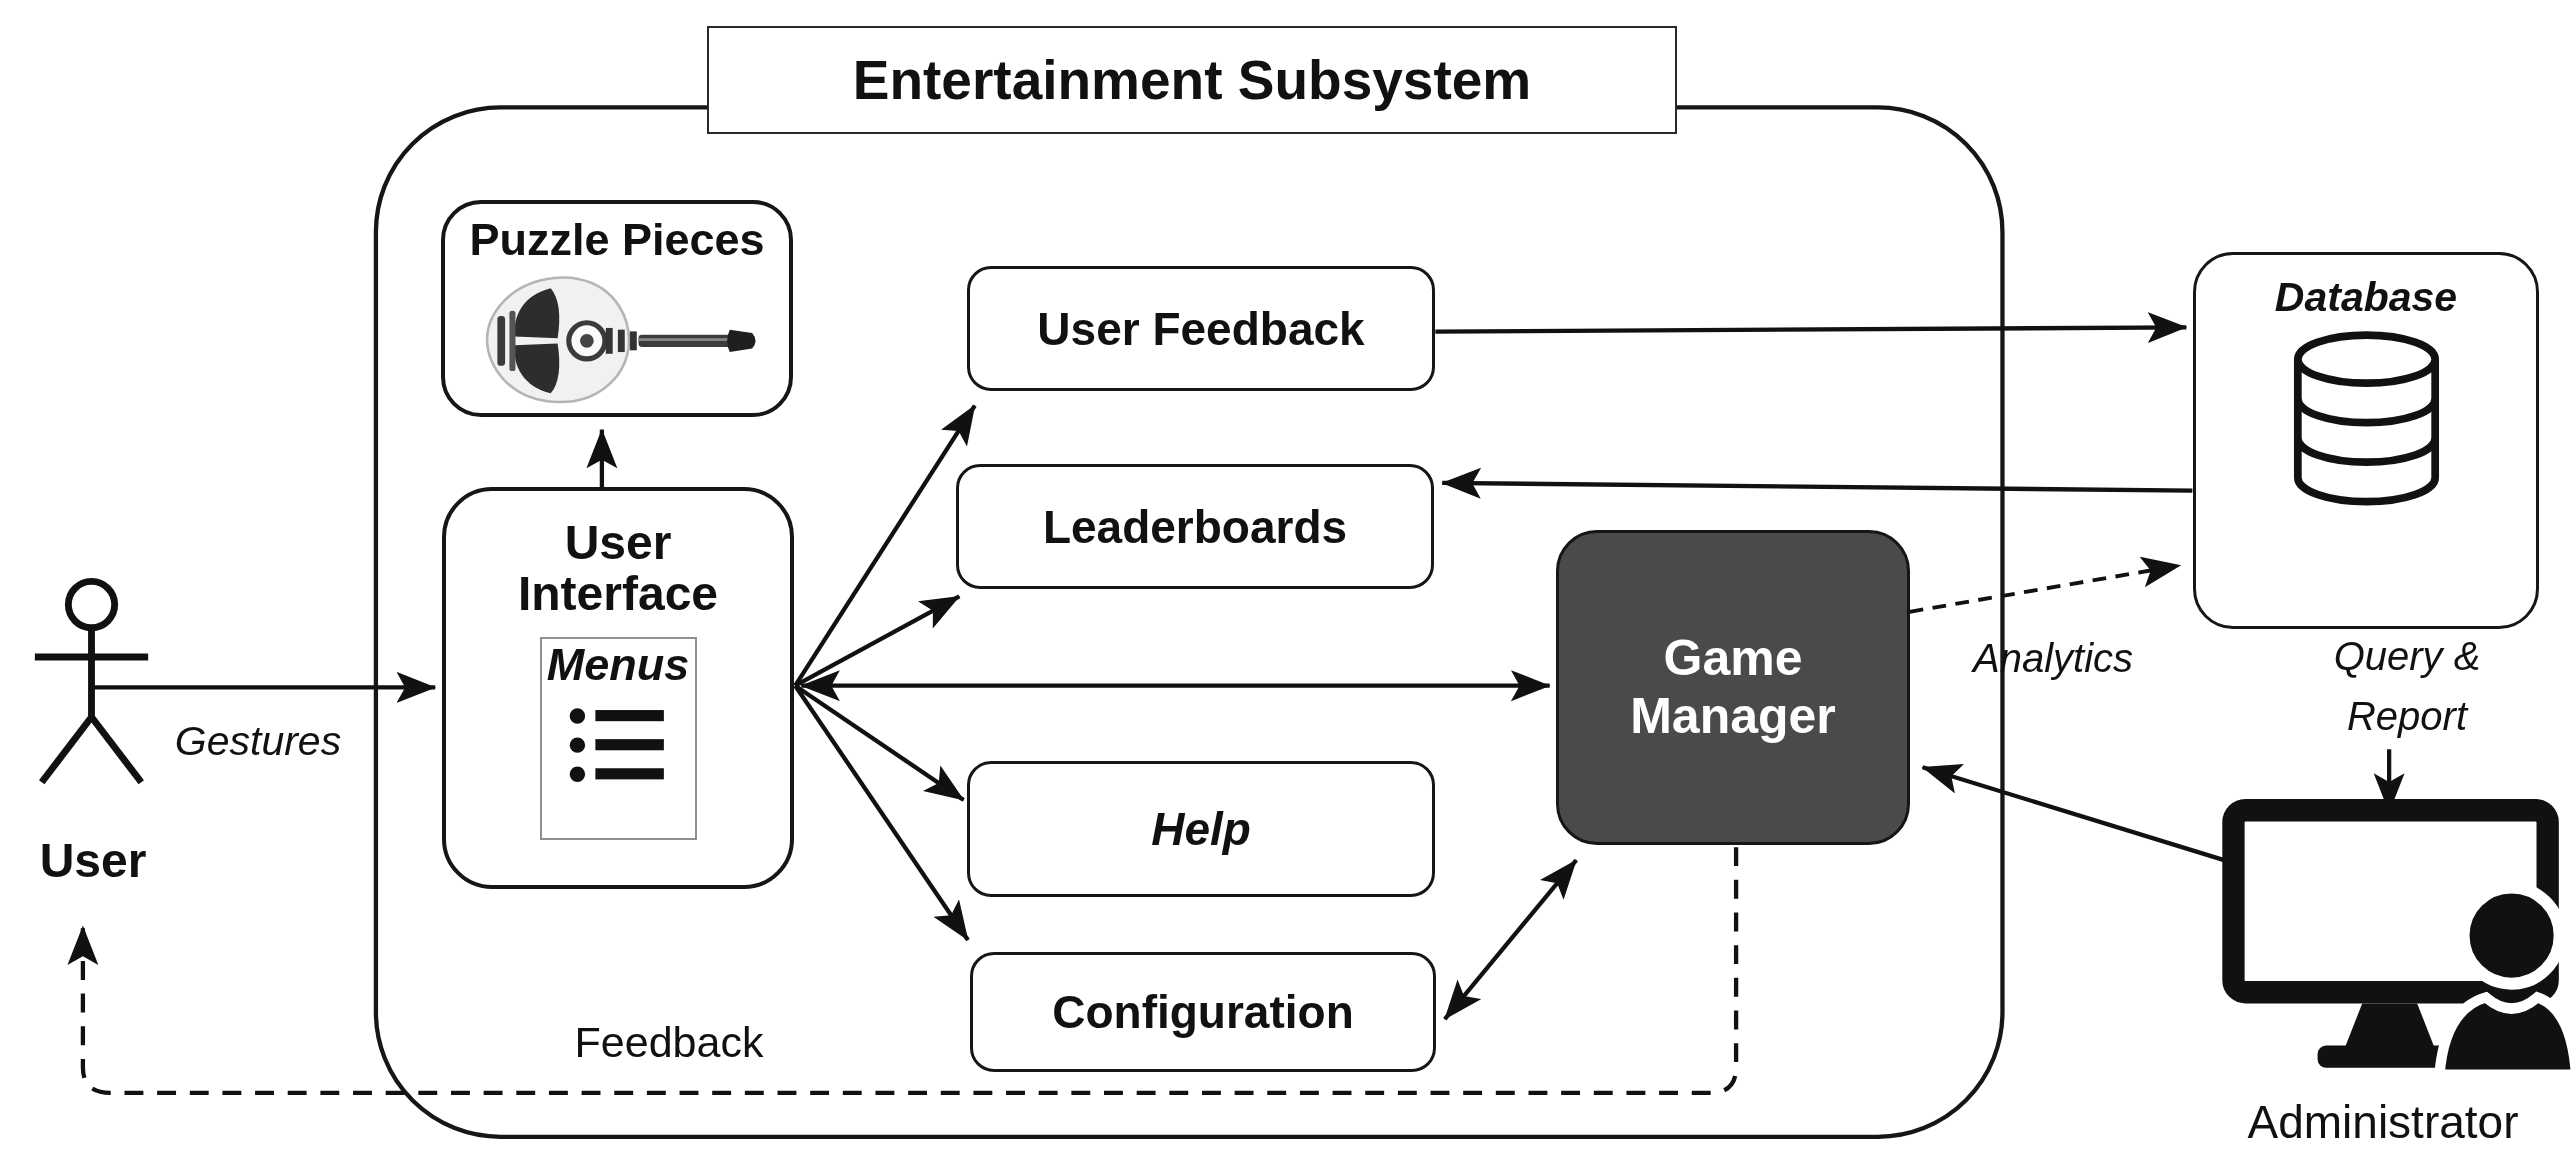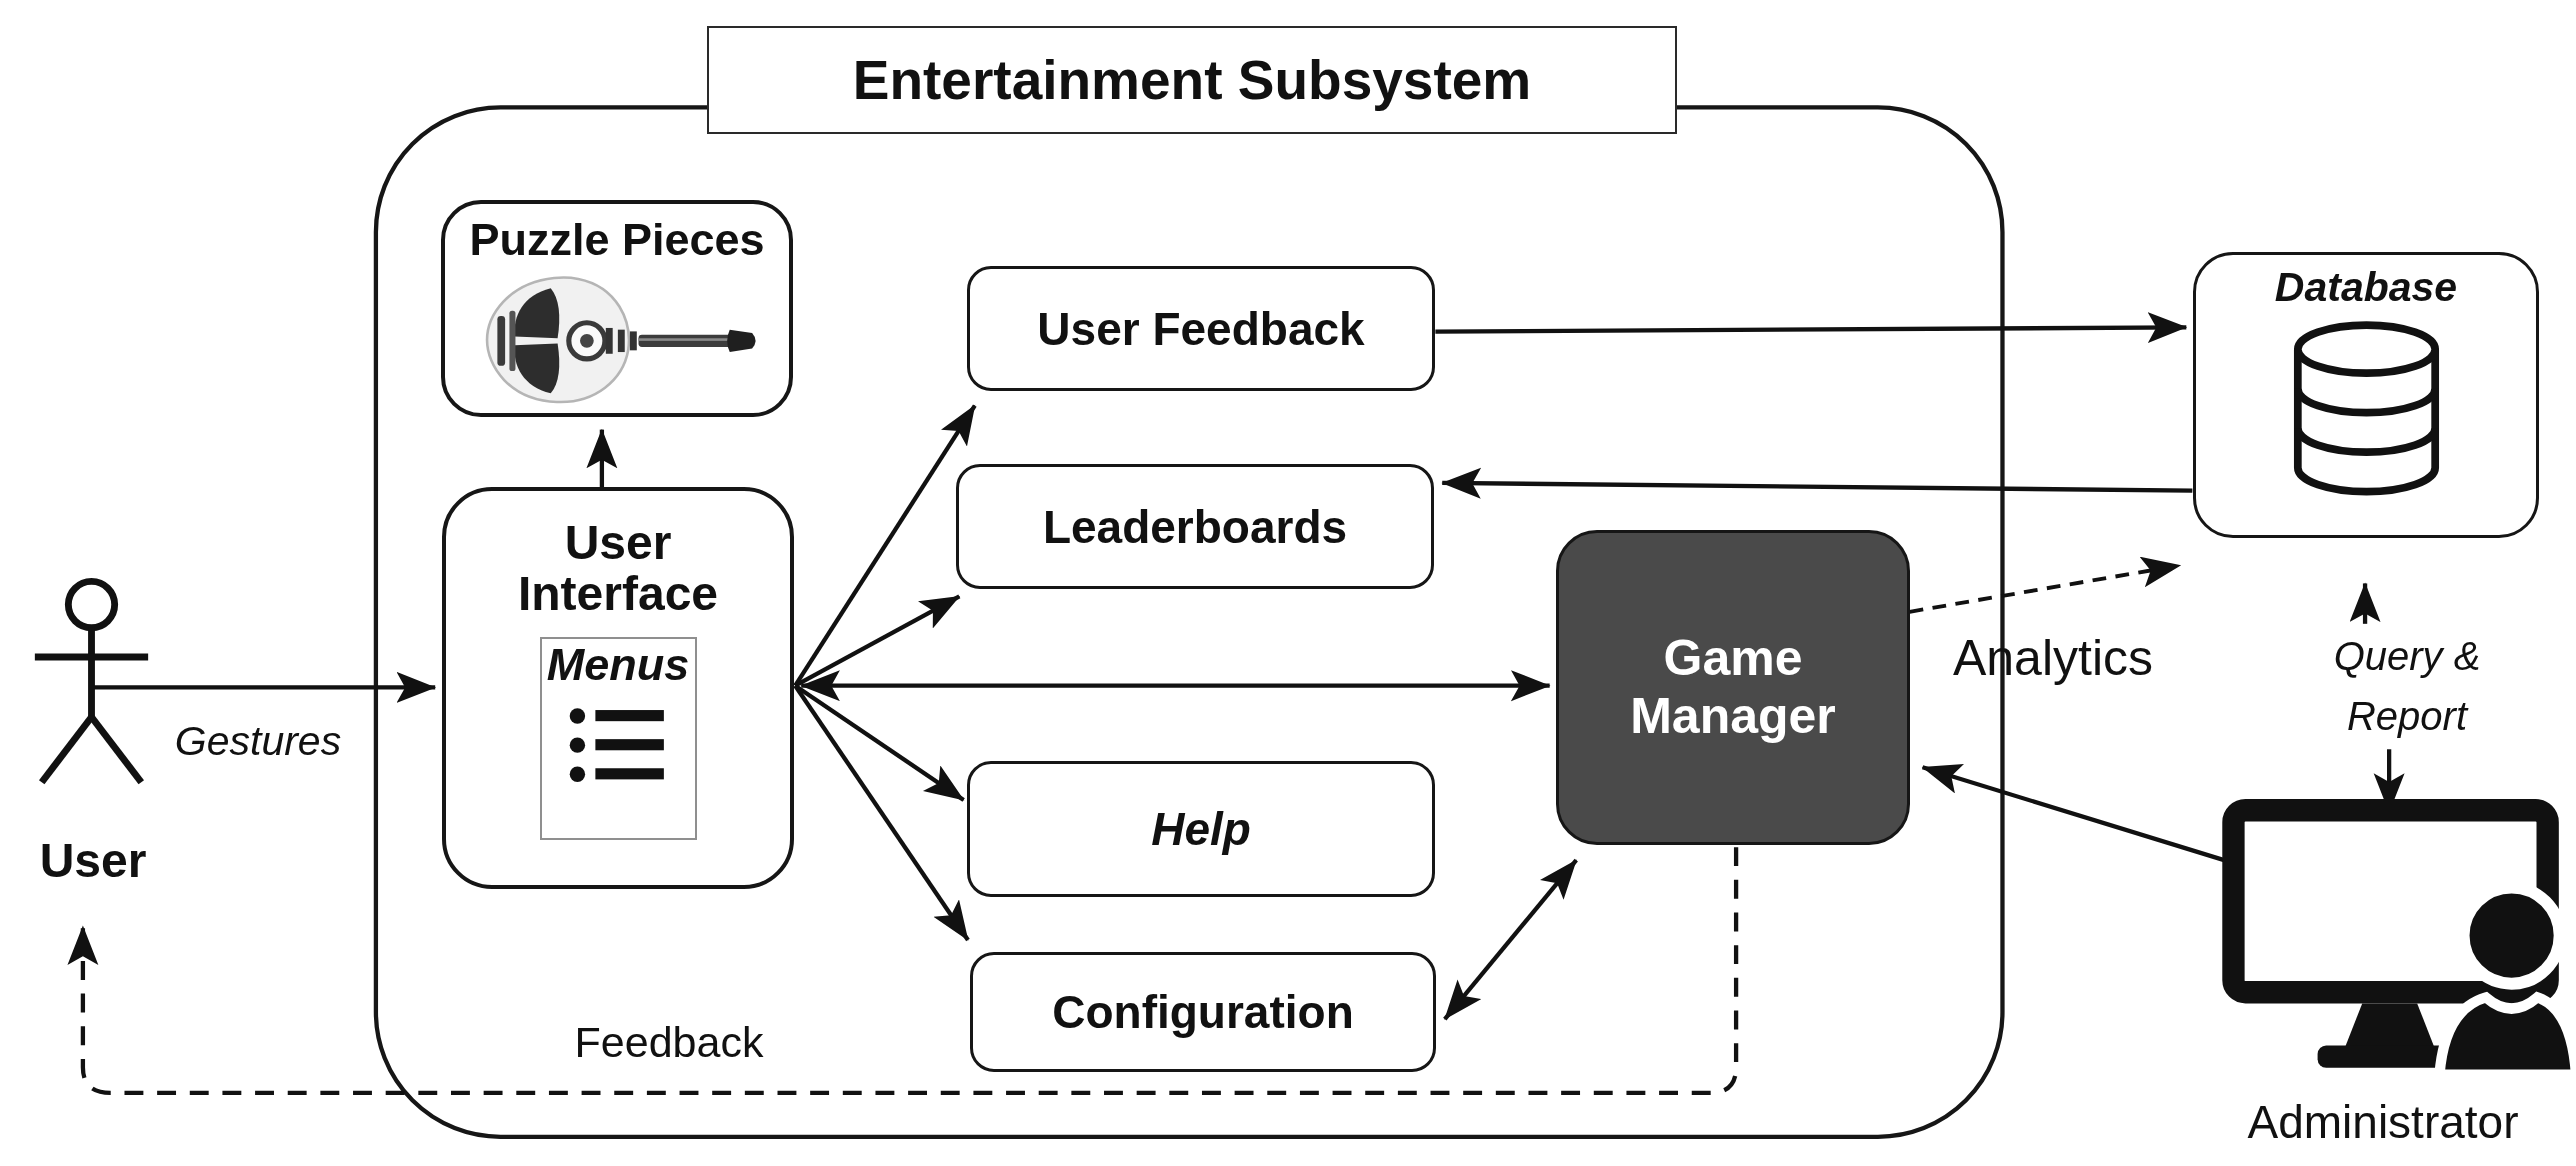--- a/index.html
+++ b/index.html
@@ -29,27 +29,27 @@
   #menus-panel .rows { margin-top:12px; }
 
   #uf-box   { left:967px; top:266px;  width:468px; height:125px; border-radius:24px; font-size:46px; }
   #lb-box   { left:956px; top:464px;  width:478px; height:125px; border-radius:24px; font-size:46px;text-align:center; }
   #help-box { left:967px; top:761px;  width:468px; height:136px; border-radius:24px; font-size:46px;font-style:italic; }
   #cfg-box  { left:970px; top:952px; width:466px; height:120px; border-radius:24px; font-size:46px; }
 
   #gm-box { left:1556px; top:530px; width:354px; height:315px; border-radius:41px;
     background:var(--gm-fill,#4a4a4a); color:var(--gm-text,#ffffff); flex-direction:column; font-size:50px; line-height:1.15; border-width:3.4px; }
 
-  #db-box { left:2193px; top:252px; width:346px; height:286px; border-radius:40px; flex-direction:column; justify-content:flex-start; padding-top:9px; border-width:3.4px; }
+  #db-box { left:2193px; top:252px; width:346px; height:377px; border-radius:40px; flex-direction:column; justify-content:flex-start; padding-top:19px; border-width:3.4px; }
   #db-box .db-word { font-size:41px; font-weight:700; font-style:italic; }
   #db-box .art { margin-top:8.6px; }
 
   #gestures-lbl { left:258px; top:729px; font-size:41px; font-style:italic; font-weight:400;margin-top:12px; }
   #feedback-lbl { left:669px; top:1042px; font-size:43px; font-weight:400; }
-  #analytics-lbl { left:2053px; top:658px; font-size:50px; font-weight:400; }
+  #analytics-lbl { left:2053px; top:658px; font-size:40px; font-weight:400;font-style:italic; }
   #qr-lbl { left:2407px; top:686px; font-size:40px; font-style:italic; font-weight:400; line-height:1.5; }
   #user-lbl { left:93px; top:860px; font-size:48px; font-weight:700; }
   #admin-lbl { left:2383px; top:1122px; font-size:46px; font-weight:400; }
 </style>
 </head>
 <body>
 
 <div class="canvas">
 
   <svg id="wires" width="2576" height="1166" viewBox="0 0 2997 1357">

